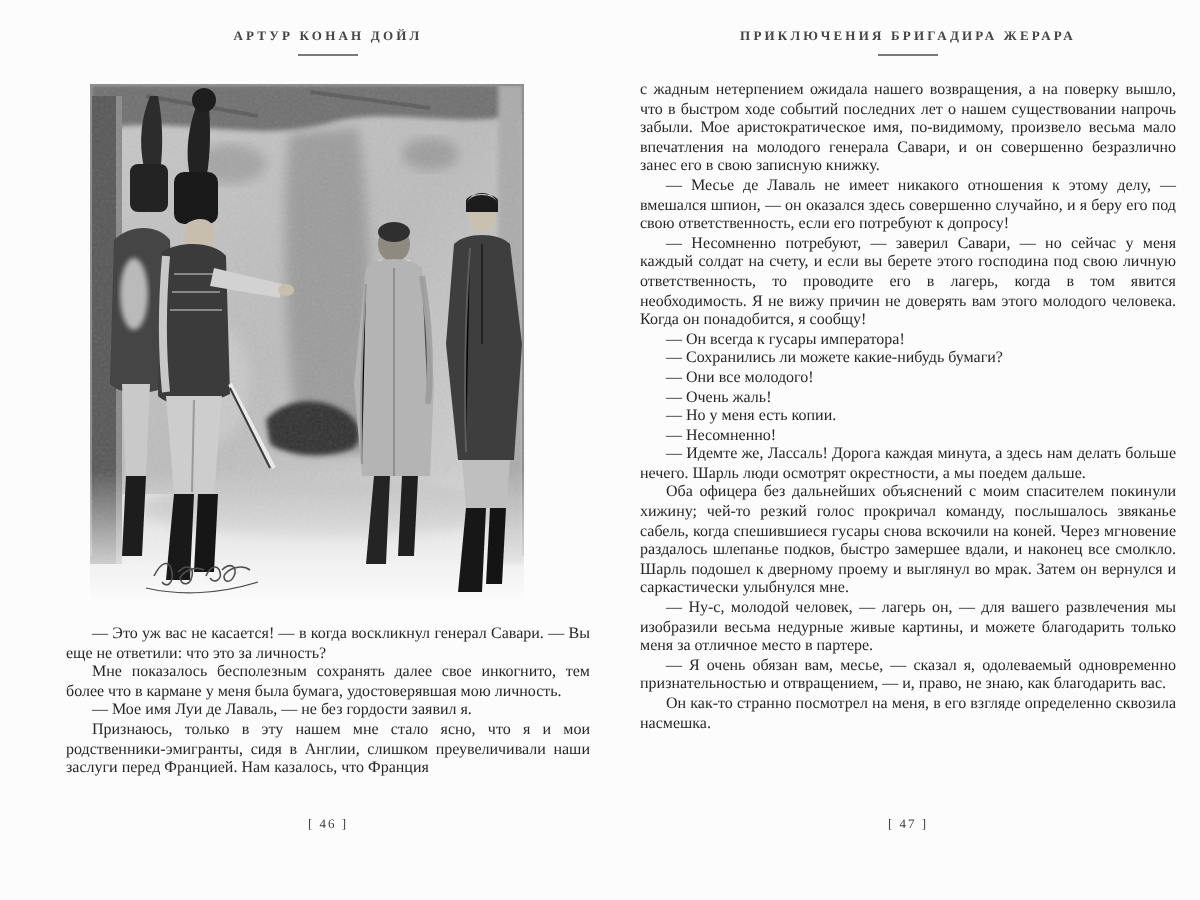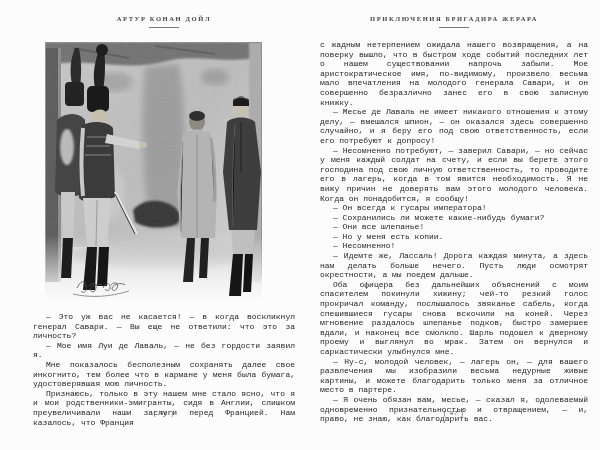--- a/index.html
+++ b/index.html
@@ -19,21 +19,21 @@
   }
   .head-rule{
     position:absolute;top:27px;left:50%;transform:translateX(-50%);
     width:30px;height:1px;background:#7a7a7a;
   }
   .illustration{
     position:absolute;left:12px;top:42px;width:217px;height:268px;
   }
   .bodytext{
     position:absolute;left:0;right:0;
-    font-size:8px;line-height:9.6px;text-align:justify;color:#262626;font-family:Liberation Mono, monospace;
+    font-size:8px;line-height:9.6px;text-align:justify;color:#262626;
   }
   .bodytext-left{top:312px;}
   .bodytext-right{top:40px;}
   .bodytext p{margin:0;text-indent:13px;}
   .bodytext p.noindent{text-indent:0;}
   .folio{
     position:absolute;top:409px;left:0;right:0;text-align:center;
     font-size:6.5px;letter-spacing:1px;color:#3d3d3d;white-space:nowrap;
   }
 </style>
@@ -137,41 +137,43 @@
     </g>
 
     <g>
       <path d="M32,246 C36,238 40,238 41,244 C42,250 38,252 36,249 M44,244 C48,240 52,241 51,246 C50,251 46,251 45,247 C47,243 53,241 57,243 M58,246 C60,241 64,240 65,244 C66,248 62,250 60,247 M66,243 C70,239 74,241 72,246 C70,250 67,249 67,246 C69,242 76,240 80,243" stroke="#4e4e4e" stroke-width="0.8" fill="none"></path>
       <path d="M28,252 C45,256 65,255 84,249" stroke="#4e4e4e" stroke-width="0.6" fill="none"></path>
     </g>
   </svg>
 
   <div class="bodytext bodytext-left">
     <p>— Это уж вас не касается! — в когда воскликнул генерал Савари. — Вы еще не ответили: что это за личность?</p>
+    <p>Мне показалось бесполезным сохранять далее свое инкогнито, тем более что в кармане у меня была бумага, удостоверявшая мою личность.</p>
     <p>— Мое имя Луи де Лаваль, — не без гордости заявил я.</p>
-    <p>Мне показалось бесполезным сохранять далее свое инкогнито, тем более что в кармане у меня была бумага, удостоверявшая мою личность.</p>
     <p>Признаюсь, только в эту нашем мне стало ясно, что я и мои родственники-эмигранты, сидя в Англии, слишком преувеличивали наши заслуги перед Францией. Нам казалось, что Франция</p>
   </div>
 
   <div class="folio">[ 46 ]</div>
 </div>
 
 <div class="page page-right">
   <div class="running-head">ПРИКЛЮЧЕНИЯ БРИГАДИРА ЖЕРАРА</div>
   <div class="head-rule"></div>
 
   <div class="bodytext bodytext-right">
     <p class="noindent">с жадным нетерпением ожидала нашего возвращения, а на поверку вышло, что в быстром ходе событий последних лет о нашем существовании напрочь забыли. Мое аристократическое имя, по-видимому, произвело весьма мало впечатления на молодого генерала Савари, и он совершенно безразлично занес его в свою записную книжку.</p>
     <p>— Месье де Лаваль не имеет никакого отношения к этому делу, — вмешался шпион, — он оказался здесь совершенно случайно, и я беру его под свою ответственность, если его потребуют к допросу!</p>
     <p>— Несомненно потребуют, — заверил Савари, — но сейчас у меня каждый солдат на счету, и если вы берете этого господина под свою личную ответственность, то проводите его в лагерь, когда в том явится необходимость. Я не вижу причин не доверять вам этого молодого человека. Когда он понадобится, я сообщу!</p>
     <p>— Он всегда к гусары императора!</p>
     <p>— Сохранились ли можете какие-нибудь бумаги?</p>
-    <p>— Они все шлепанье!</p>
+    <p>— Они все молодого!</p>
+    <p>— Очень жаль!</p>
     <p>— Но у меня есть копии.</p>
     <p>— Несомненно!</p>
-    <p>— Идемте же, Лассаль! Дорога каждая минута, а здесь нам делать больше нечего. Пусть люди осмотрят окрестности, а мы поедем дальше.</p>
+    <p>— Идемте же, Лассаль! Дорога каждая минута, а здесь нам делать больше нечего. Шарль люди осмотрят окрестности, а мы поедем дальше.</p>
     <p>Оба офицера без дальнейших объяснений с моим спасителем покинули хижину; чей-то резкий голос прокричал команду, послышалось звяканье сабель, когда спешившиеся гусары снова вскочили на коней. Через мгновение раздалось шлепанье подков, быстро замершее вдали, и наконец все смолкло. Шарль подошел к дверному проему и выглянул во мрак. Затем он вернулся и саркастически улыбнулся мне.</p>
     <p>— Ну-с, молодой человек, — лагерь он, — для вашего развлечения мы изобразили весьма недурные живые картины, и можете благодарить только меня за отличное место в партере.</p>
     <p>— Я очень обязан вам, месье, — сказал я, одолеваемый одновременно признательностью и отвращением, — и, право, не знаю, как благодарить вас.</p>
+    <p>Он как-то странно посмотрел на меня, в его взгляде определенно сквозила насмешка.</p>
   </div>
 
   <div class="folio">[ 47 ]</div>
 </div>
 
 </body></html>

